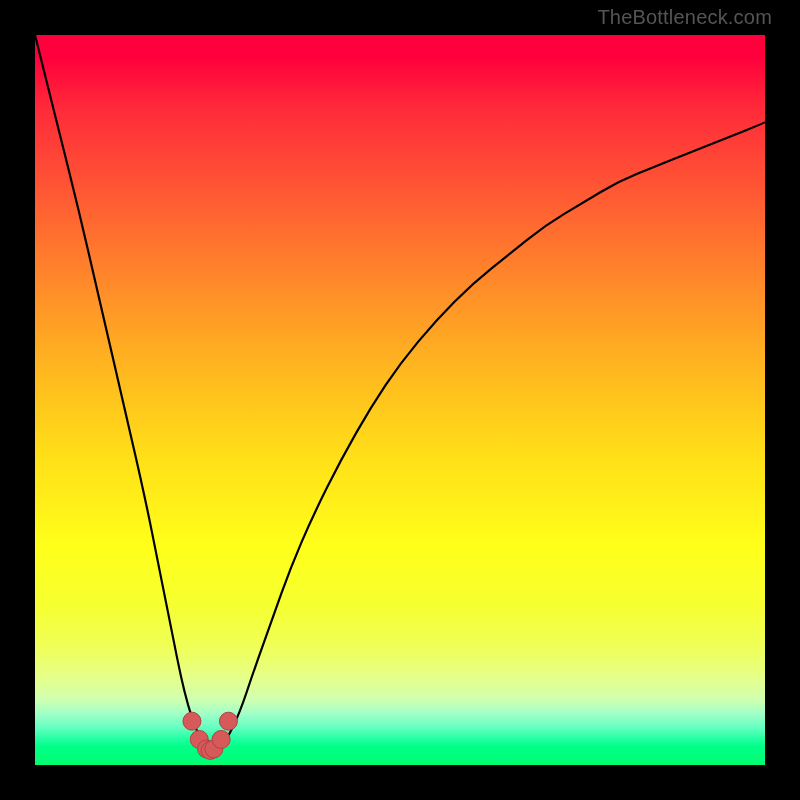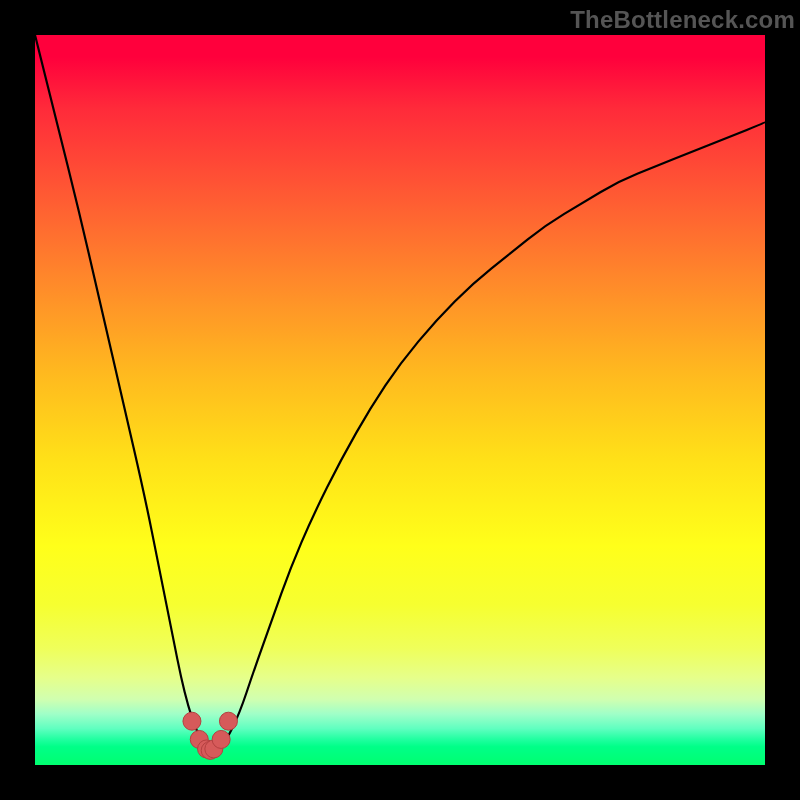--- a/index.html
+++ b/index.html
@@ -44,24 +44,24 @@
     );
   }
   .curve-svg {
     position: absolute;
     left: 0; top: 0;
     width: 730px; height: 730px;
   }
   .attribution {
     position: absolute;
     top: 6px;
-    right: 5px;
+    right: 28px;
     color: #555;
-    font-size: 24px;
-    font-weight: 700;
+    font-size: 20px;
+    font-weight: 400;
     letter-spacing: 0.2px;
   }
 </style>
 </head>
 <body>
 
 <div class="frame">
 
   <div class="attribution">TheBottleneck.com</div>
 

